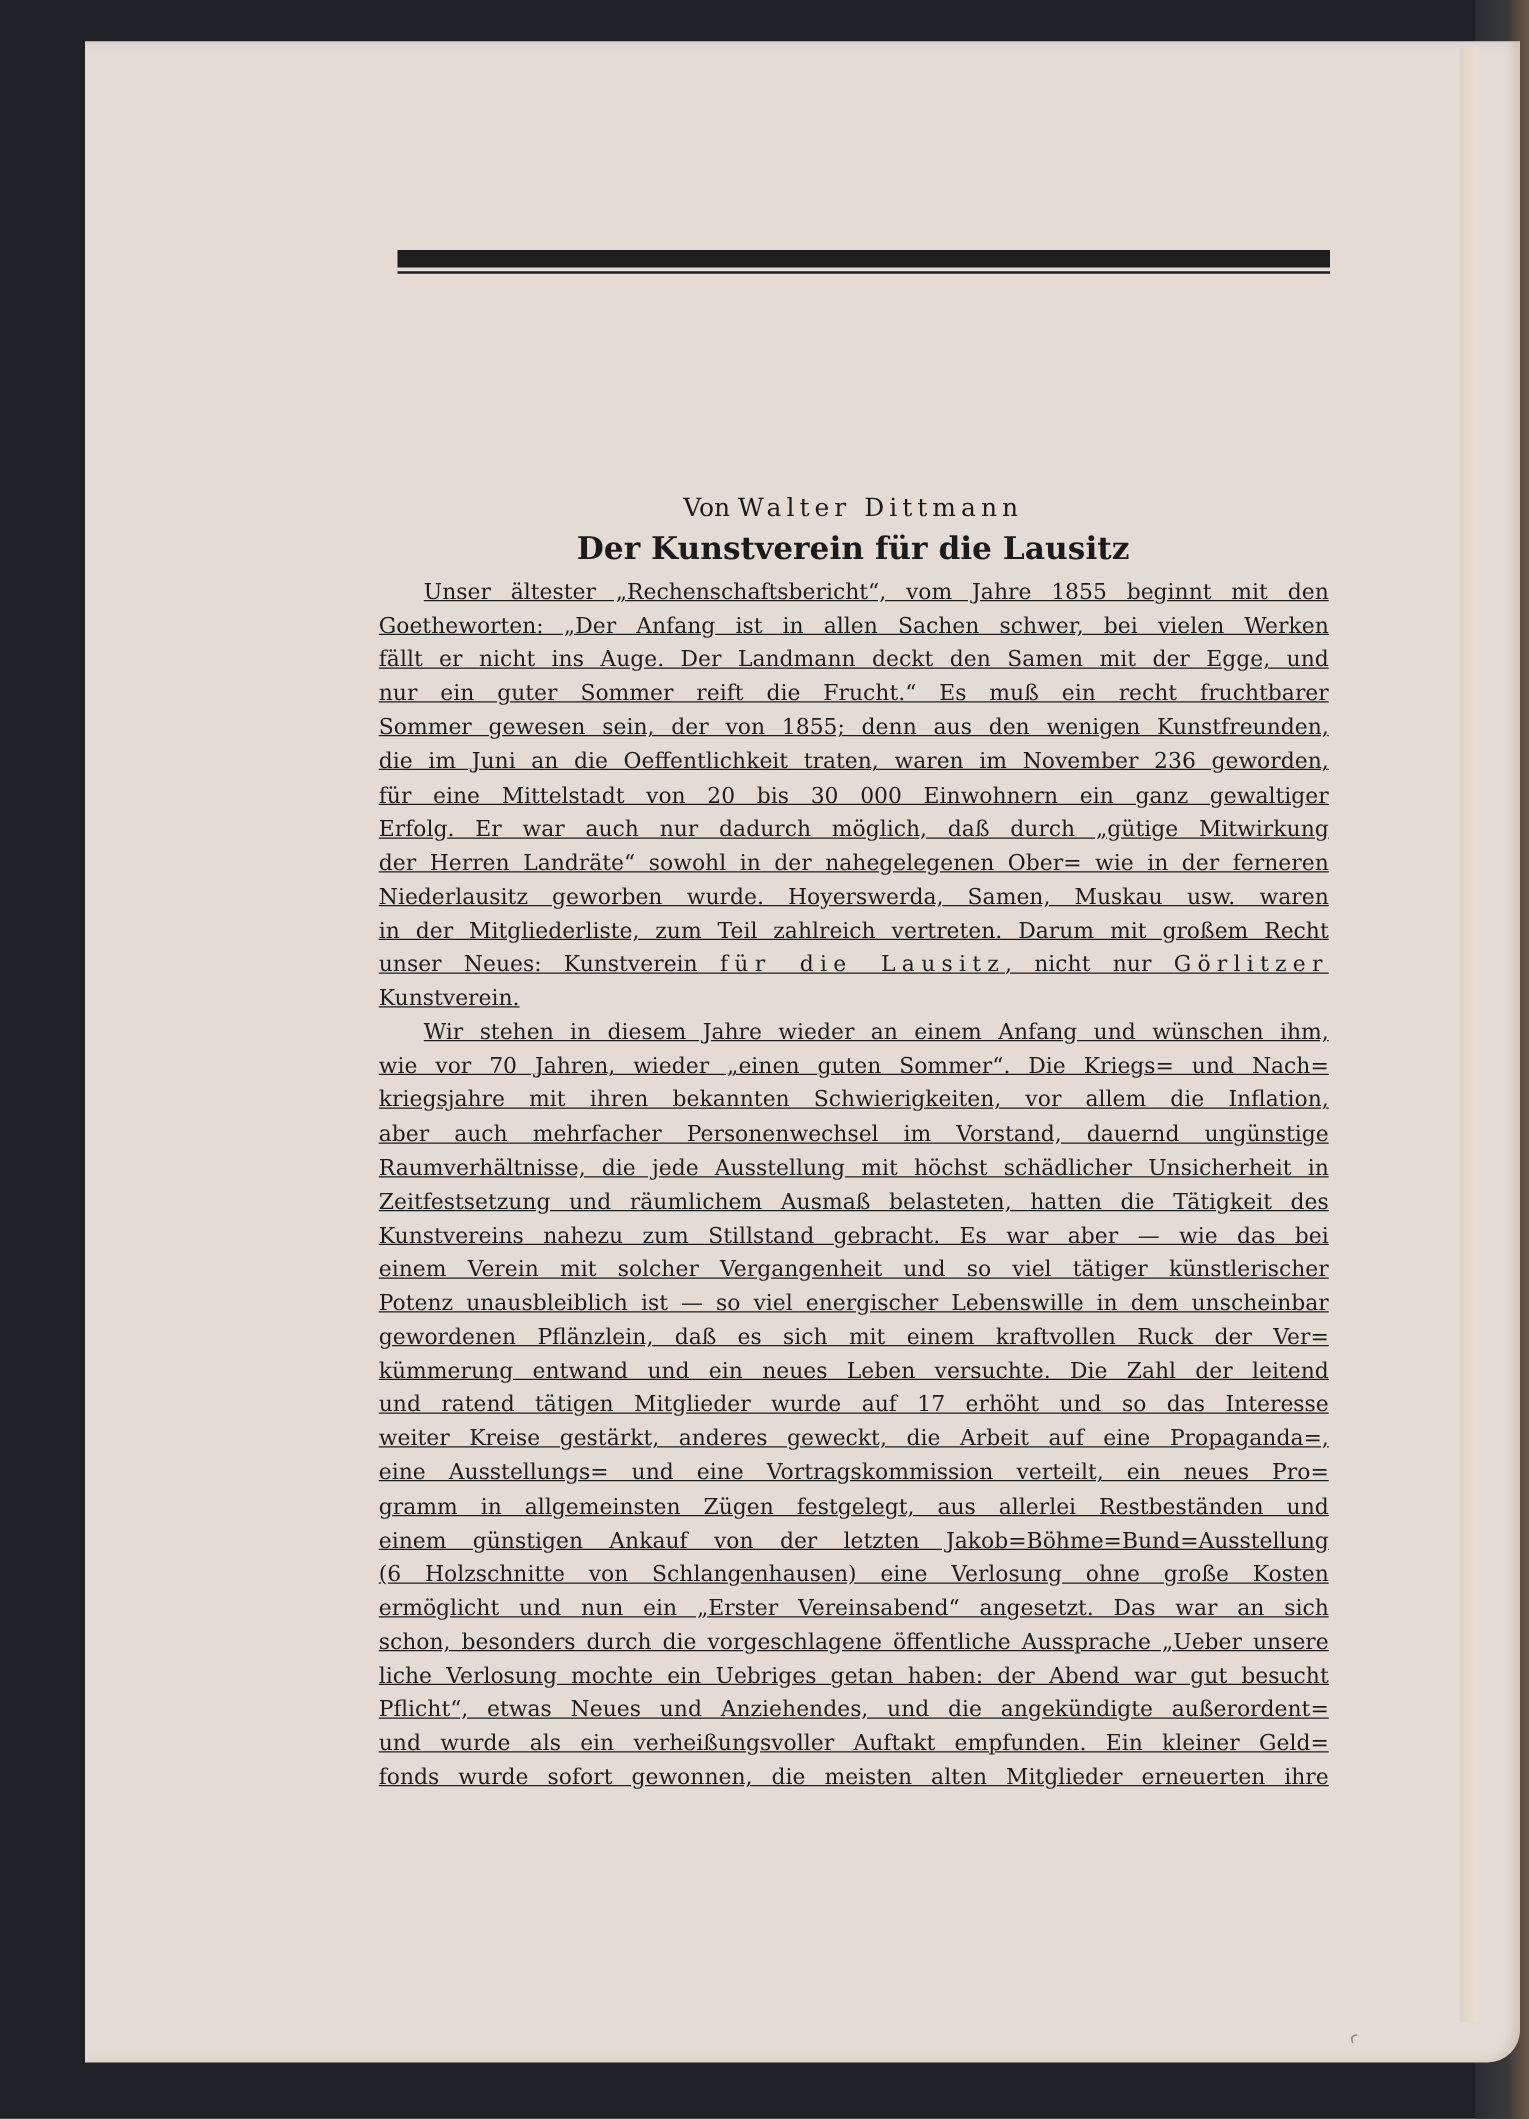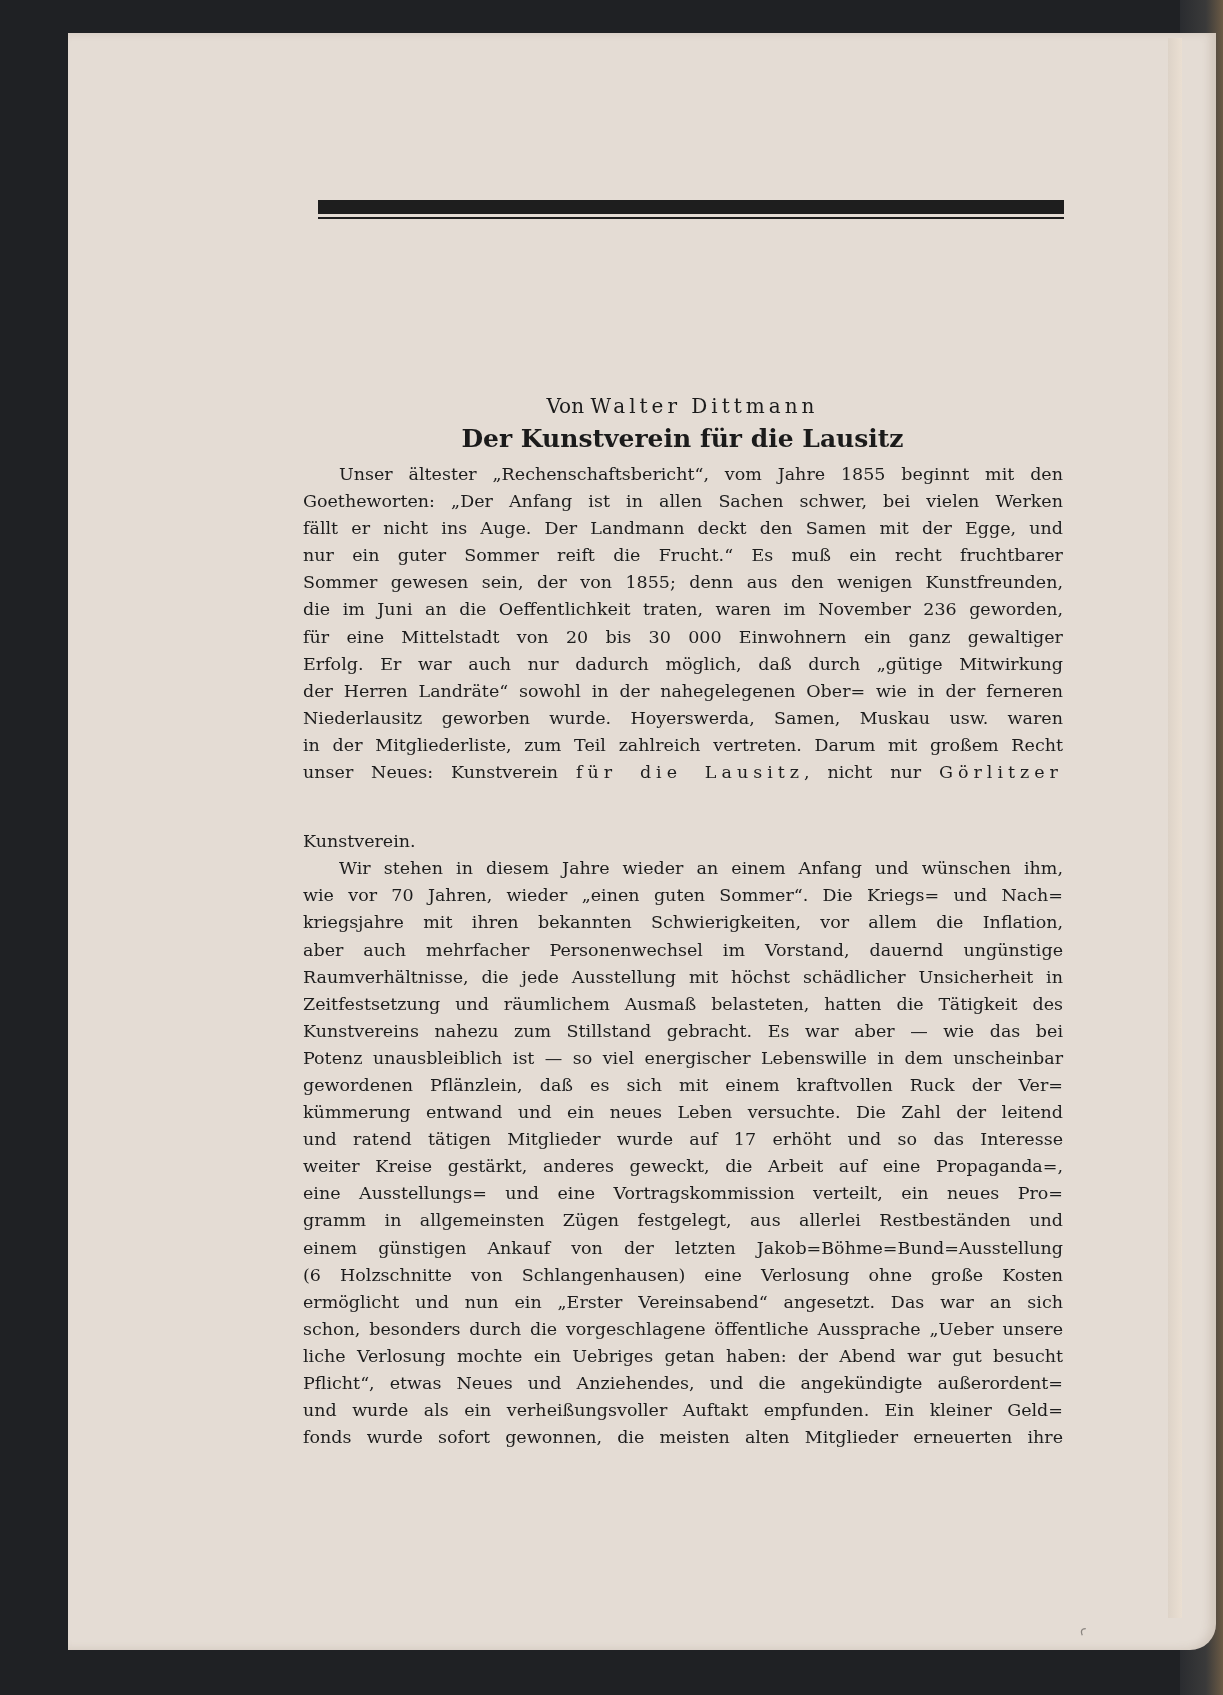--- a/index.html
+++ b/index.html
@@ -36,22 +36,22 @@
   .subtitle {
     position: absolute; left: 300px; width: 765px; top: 394px; text-align: center;
     font-family: "DejaVu Serif", serif; font-size: 20px; color: #1b1b1b;
   }
   .sub-spaced { letter-spacing: 4px; }
   .body {
     position: absolute; left: 303px; top: 461px; width: 760px;
     font-family: "DejaVu Serif", serif; font-size: 17.5px; line-height: 27.1px;
     color: #1d1d1d;
   }
-  .line { display: block; white-space: nowrap; text-align: justify; text-align-last: justify; height: 27.1px; }
-  .line.last { text-align-last: left; margin-top: 42px; }
+  .line { display: block; white-space: nowrap; text-align: justify; text-align-last: justify; height: 27.1px; text-decoration: underline; }
+  .line.last { text-align-last: left; }
   .indent { padding-left: 36px; }
   .spaced { letter-spacing: 5px; }
   .pencil-mark {
     position: absolute; left: 1080px; top: 1623px; font-size: 14px; color: #8a8580;
     font-family: "DejaVu Sans", sans-serif;
   }
 </style>
 </head>
 <body>
 
@@ -84,20 +84,21 @@
   <span class="line"><span>unser Neues: Kunstverein </span><span class="spaced">für die Lausitz</span><span>, nicht nur </span><span class="spaced">Görlitzer</span></span>
   <span class="line last">Kunstverein.</span>
 
   <span class="line indent">Wir stehen in diesem Jahre wieder an einem Anfang und wünschen ihm,</span>
   <span class="line">wie vor 70 Jahren, wieder „einen guten Sommer“.  Die Kriegs= und Nach=</span>
   <span class="line">kriegsjahre mit ihren bekannten Schwierigkeiten, vor allem die Inflation,</span>
   <span class="line">aber auch mehrfacher Personenwechsel im Vorstand, dauernd ungünstige</span>
   <span class="line">Raumverhältnisse, die jede Ausstellung mit höchst schädlicher Unsicherheit in</span>
   <span class="line">Zeitfestsetzung und räumlichem Ausmaß belasteten, hatten die Tätigkeit des</span>
   <span class="line">Kunstvereins nahezu zum Stillstand gebracht.  Es war aber — wie das bei</span>
+  <span class="line">einem Verein mit solcher Vergangenheit und so viel tätiger künstlerischer</span>
   <span class="line">Potenz unausbleiblich ist — so viel energischer Lebenswille in dem unscheinbar</span>
   <span class="line">gewordenen Pflänzlein, daß es sich mit einem kraftvollen Ruck der Ver=</span>
   <span class="line">kümmerung entwand und ein neues Leben versuchte.  Die Zahl der leitend</span>
   <span class="line">und ratend tätigen Mitglieder wurde auf 17 erhöht und so das Interesse</span>
   <span class="line">weiter Kreise gestärkt, anderes geweckt, die Arbeit auf eine Propaganda=,</span>
   <span class="line">eine Ausstellungs= und eine Vortragskommission verteilt, ein neues Pro=</span>
   <span class="line">gramm in allgemeinsten Zügen festgelegt, aus allerlei Restbeständen und</span>
   <span class="line">einem günstigen Ankauf von der letzten Jakob=Böhme=Bund=Ausstellung</span>
   <span class="line">(6 Holzschnitte von Schlangenhausen) eine Verlosung ohne große Kosten</span>
   <span class="line">ermöglicht und nun ein „Erster Vereinsabend“ angesetzt.  Das war an sich</span>

